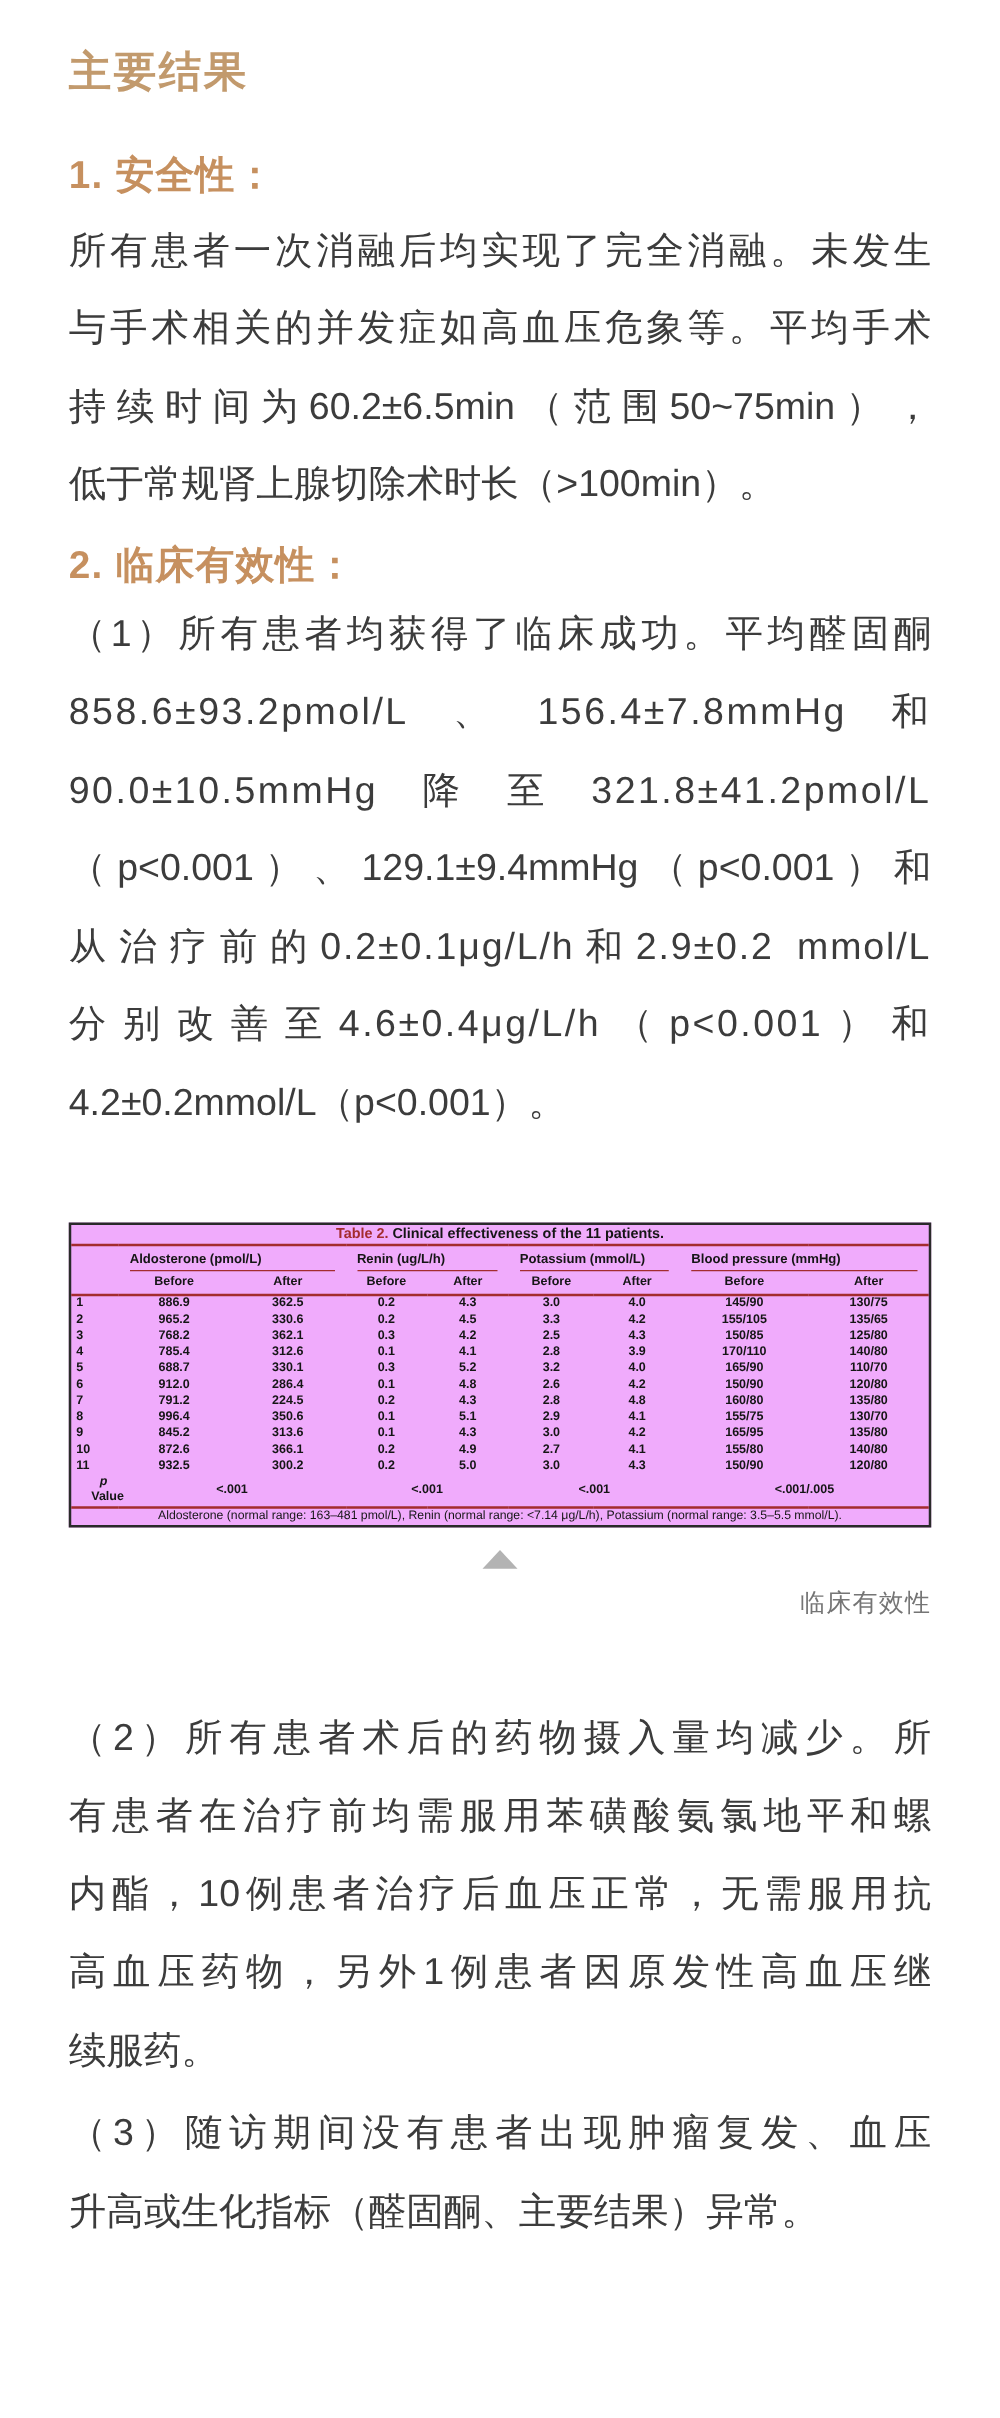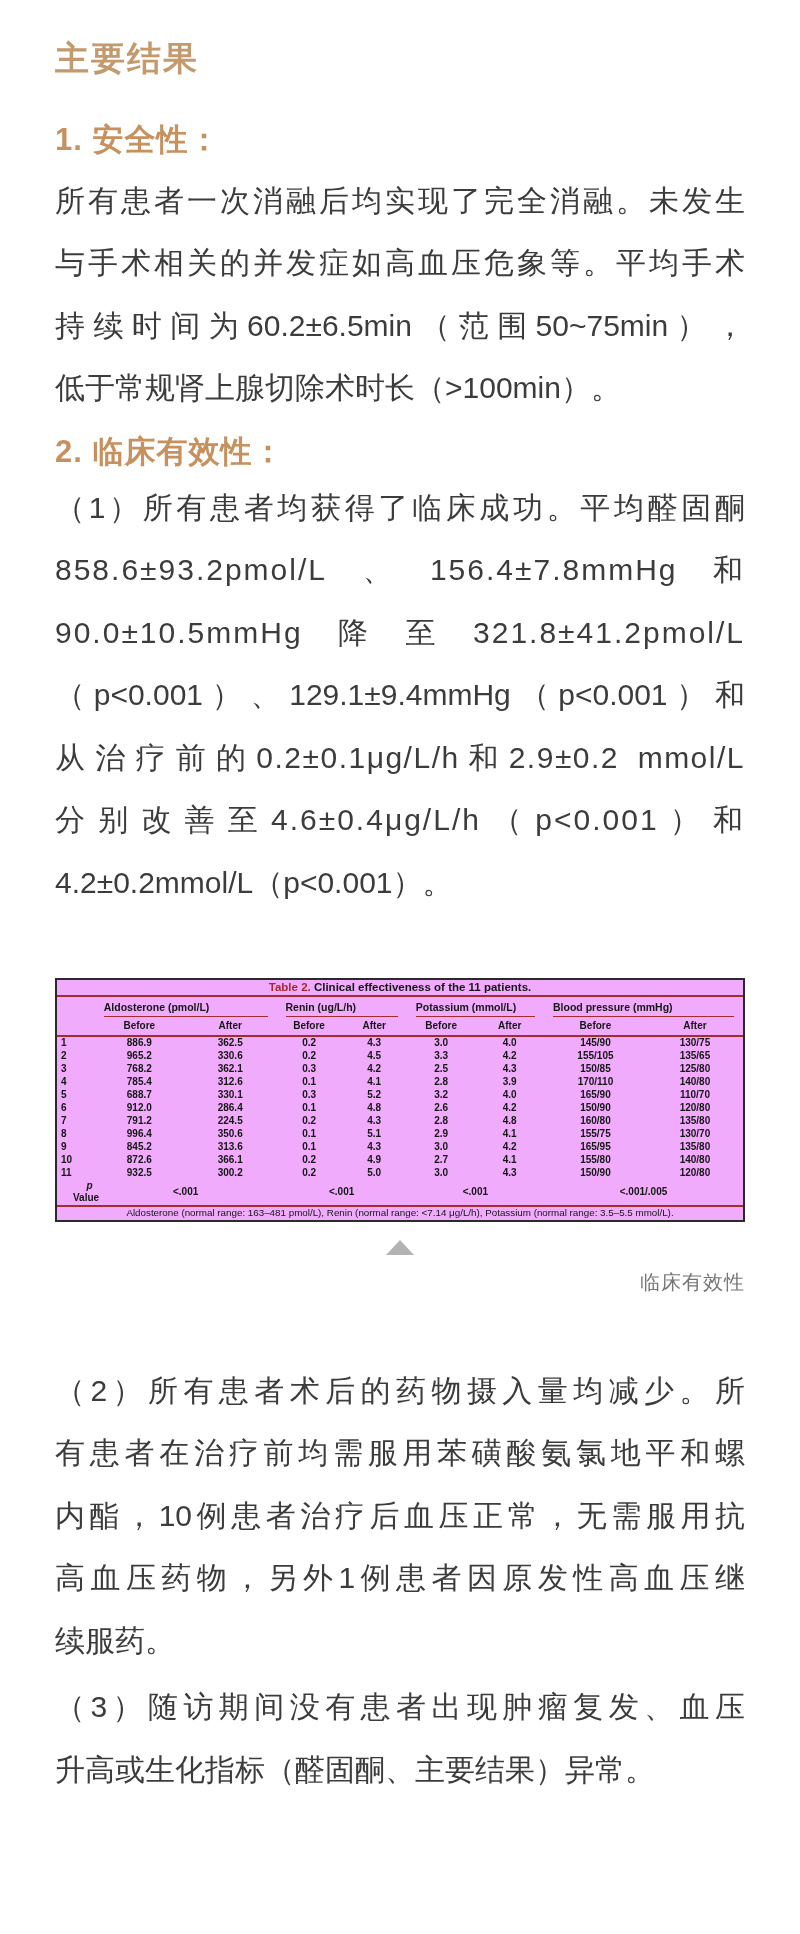--- a/index.html
+++ b/index.html
@@ -29,21 +29,21 @@
   .sci-table td,.sci-table th{padding:0;font-size:10px;line-height:1.2;font-weight:700;}
   .t-title td{font-size:11.5px;text-align:left;padding:3px 4px 2px 4px;border-bottom:2px solid #a32c2e;}
   .t-title .red{color:#a32c2e;}
   .grp-row th{padding-top:2px;}
   .grp{display:block;margin:0 9px;padding:2px 0 2px 0;border-bottom:1.5px solid #a32c2e;
     font-size:10.5px;text-align:left;}
   .sub-row th{text-align:center;padding:3px 2px 3px 2px;border-bottom:2.5px solid #a32c2e;}
   .sci-table tbody td{text-align:center;padding:0.5px 2px;}
   .sci-table tbody td.pid{text-align:left;padding-left:4px;}
   .p-row td{border-bottom:2px solid #a32c2e;padding:1px 2px 2px 2px;}
-  .p-row .plabel{text-align:right;padding-left:16px;}
+  .p-row .plabel{text-align:center;padding-left:16px;}
   .foot-row td{font-weight:400;font-size:9.8px;text-align:left;padding:3px 4px 4px 4px;}
 
   .tri{width:0;height:0;border-left:14px solid transparent;border-right:14px solid transparent;
     border-bottom:15px solid #b3b3b3;margin:18px auto 0 auto;}
   .fig-caption{margin-top:14px;text-align:right;font-size:20px;color:#757575;letter-spacing:1px;}
 </style>
 </head>
 <body>
 
 <div class="content">

